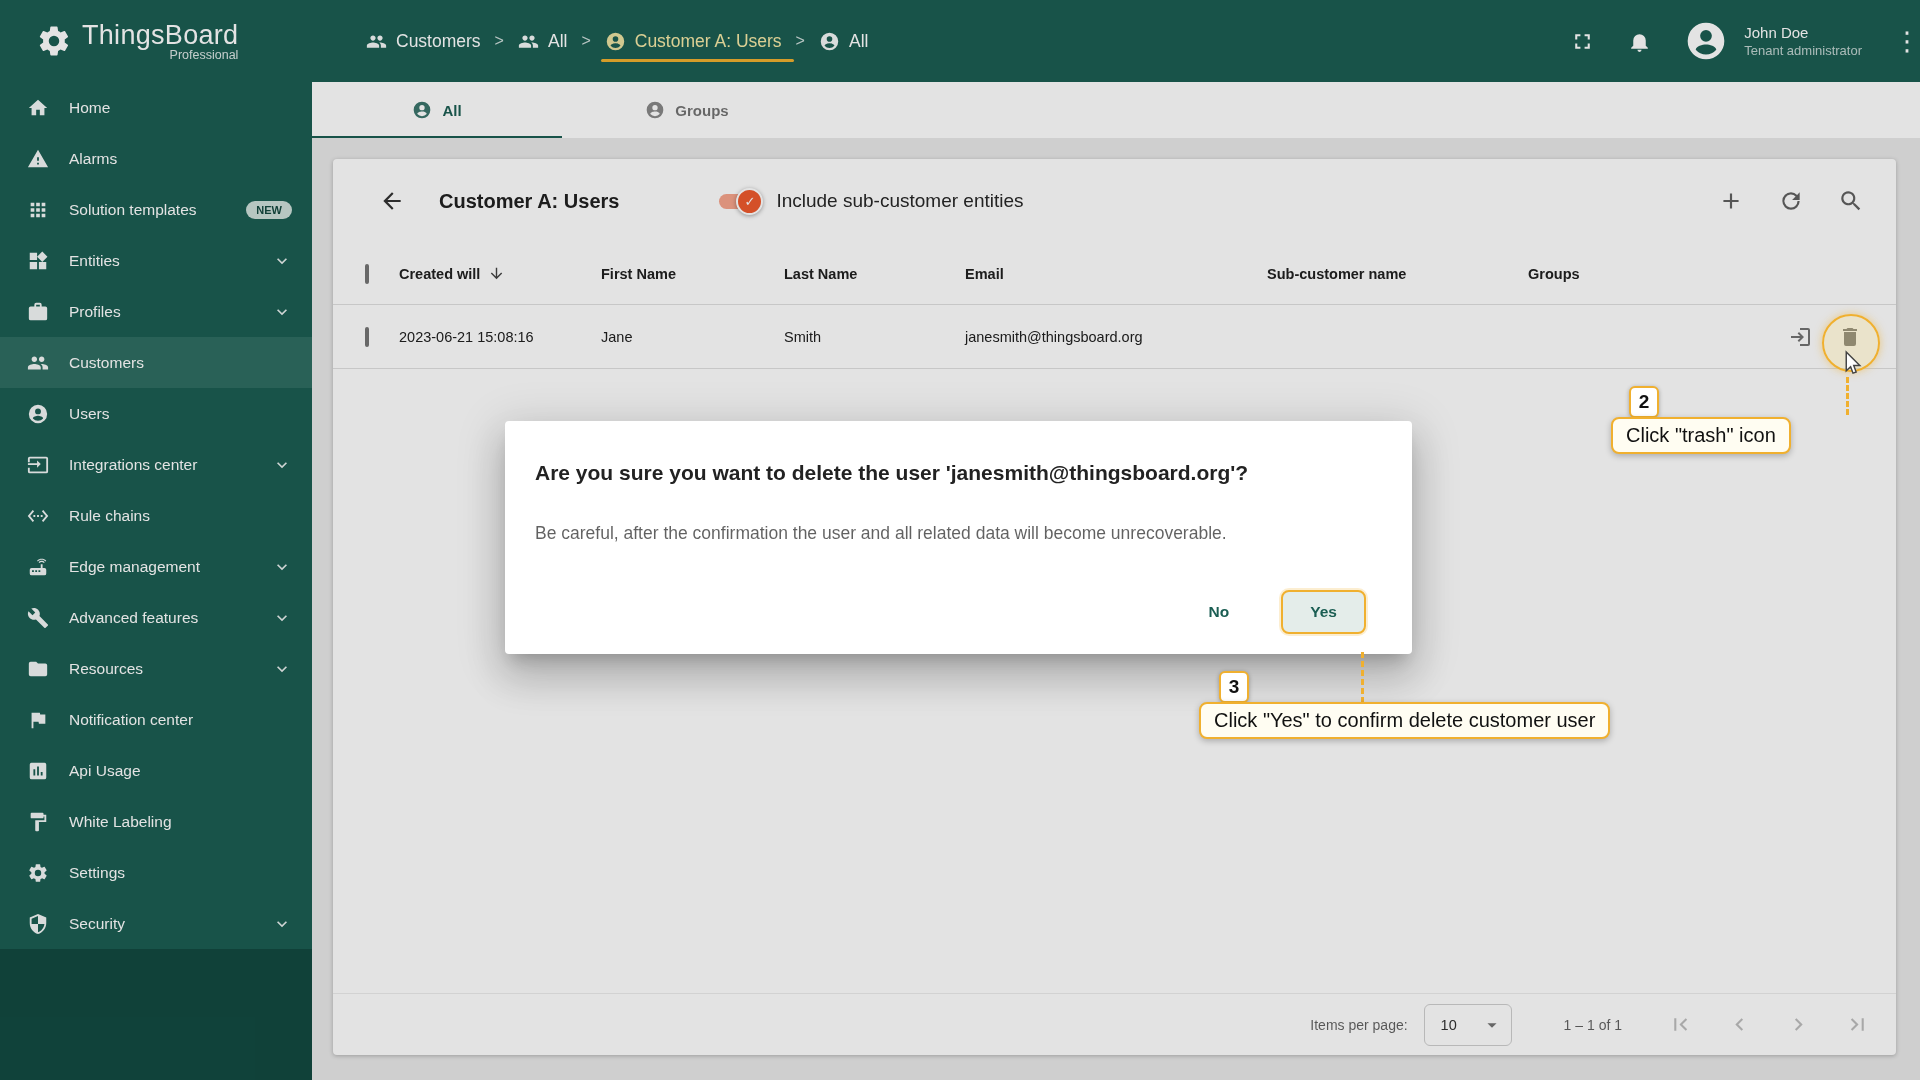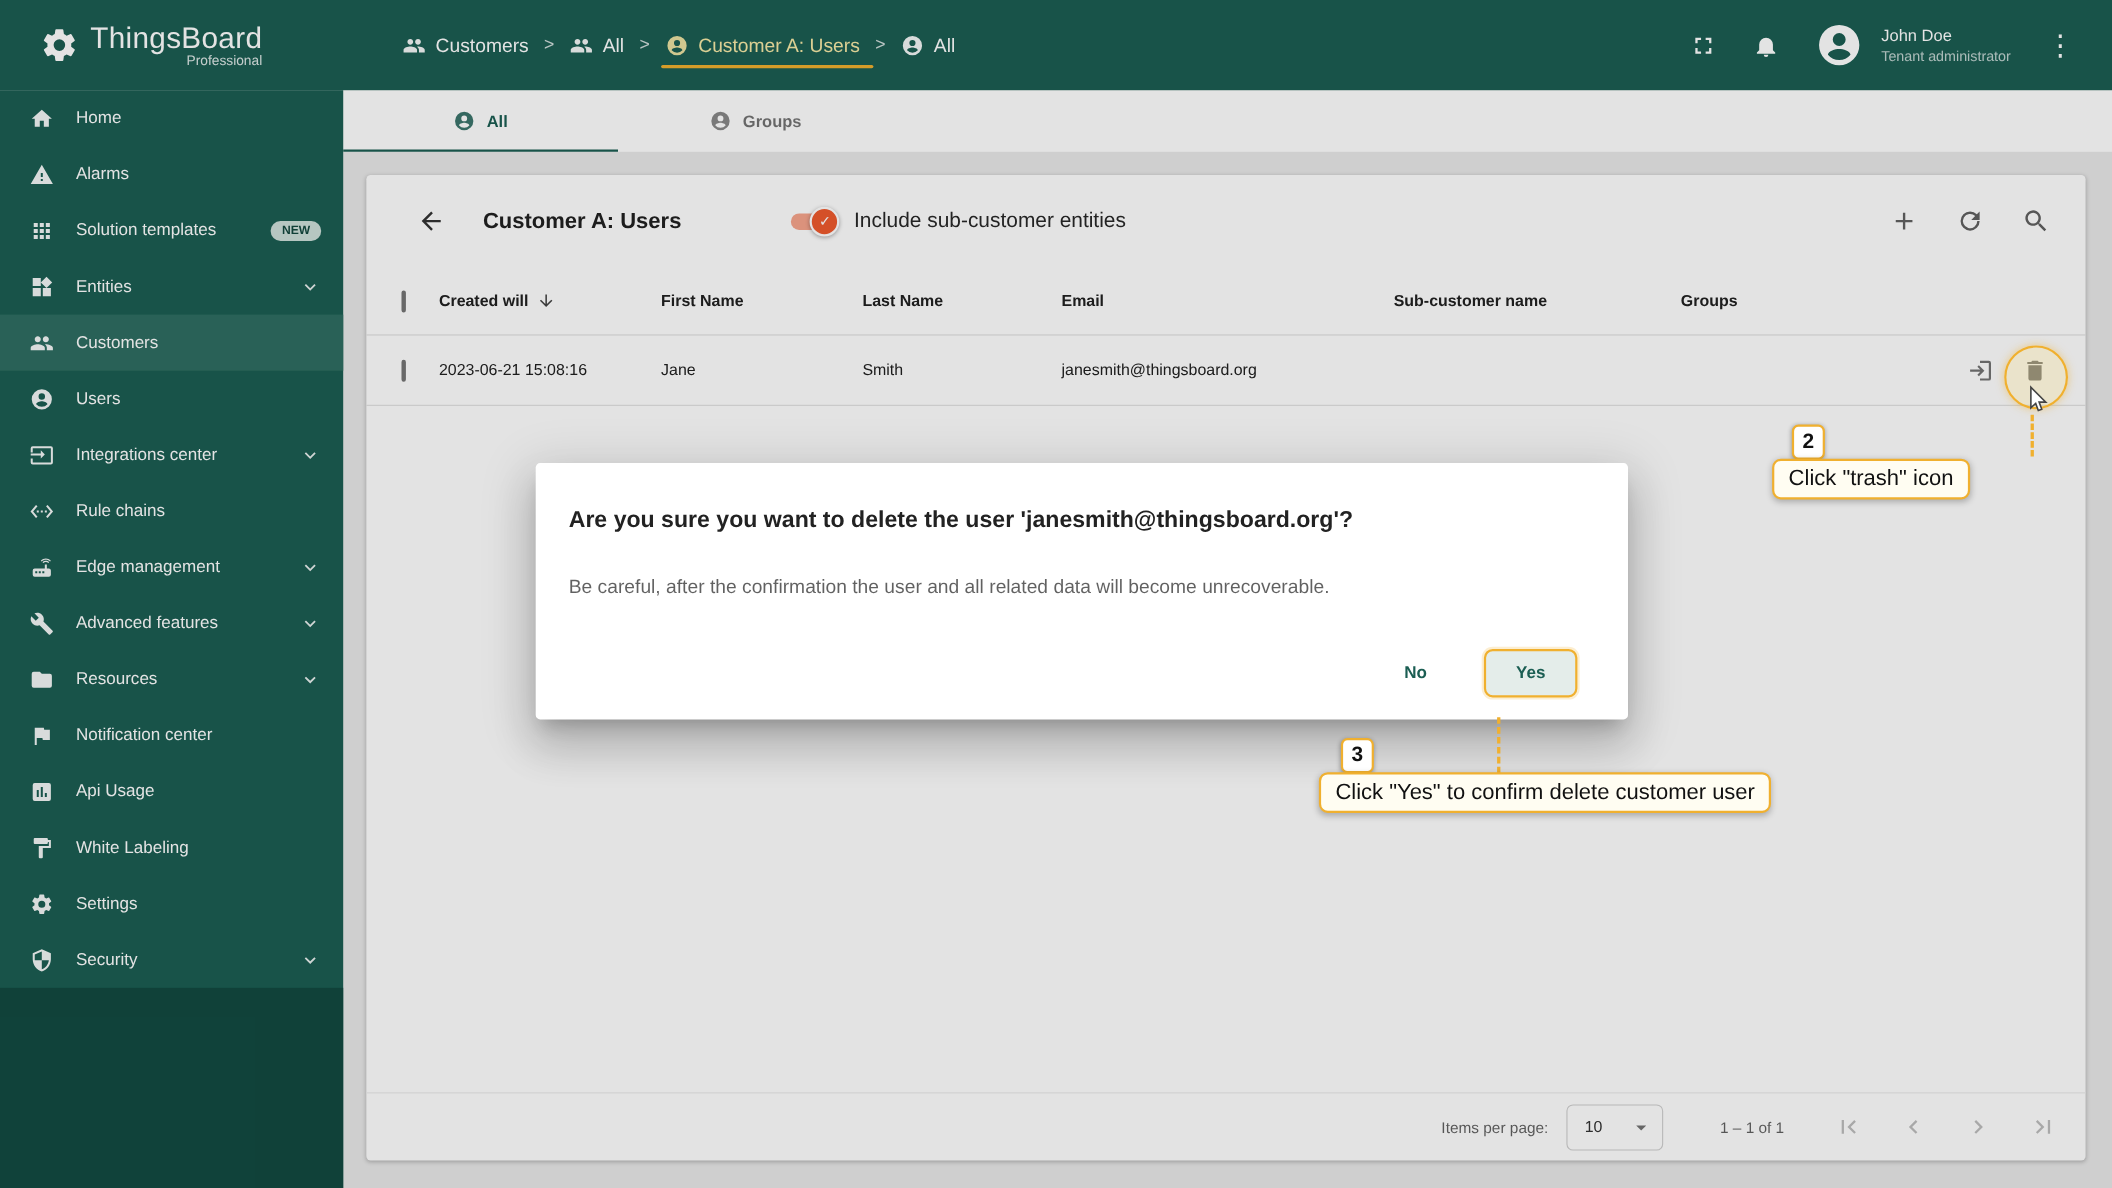--- a/index.html
+++ b/index.html
@@ -21,21 +21,21 @@
   .brand-col { display:flex; flex-direction:column; align-items:flex-end; }
   .brand-name { font-size:27px; font-weight:500; letter-spacing:.3px; line-height:30px; }
   .brand-sub { font-size:12.5px; color:rgba(255,255,255,.85); margin-top:-2px; }
   .crumbs { display:flex; align-items:center; gap:12px; margin-left:54px; font-size:17.5px; }
   .crumb { display:flex; align-items:center; gap:9px; cursor:pointer; }
   .crumb .mi { width:21px; height:21px; fill:#fff; opacity:.95; }
   .crumb-sep { color:rgba(255,255,255,.8); font-size:16px; margin:0 2px; }
   .crumb.highlight { color:#f6e9a6; position:relative; }
   .crumb.highlight .mi { fill:#f6e9a6; }
   .crumb.highlight::after { content:""; position:absolute; left:-4px; right:-12px; bottom:-10px; height:3px; background:#f0b02f; border-radius:2px; }
-  .top-right { margin-left:auto; display:flex; align-items:center; gap:32px; padding-right:34px; }
+  .top-right { margin-left:auto; display:flex; align-items:center; gap:32px; }
   .ibtn { background:none; border:none; display:flex; cursor:pointer; }
   .ibtn .mi { width:25px; height:25px; fill:#fff; }
   .avatar .mi { width:44px; height:44px; fill:#fff; }
   .user-block { display:flex; flex-direction:column; gap:2px; margin-left:-16px; }
   .user-name { font-size:15px; color:#fff; }
   .user-role { font-size:13px; color:rgba(255,255,255,.72); }
   .kebab { background:none; border:none; color:#fff; font-size:26px; cursor:pointer; line-height:20px; }
 
   
   .sidebar {
@@ -93,21 +93,21 @@
   .tfoot { margin-top:auto; height:62px; display:flex; align-items:center; justify-content:flex-end; border-top:1px solid #ececec; color:rgba(0,0,0,.62); font-size:14px; padding-right:26px; flex-shrink:0; }
   .ipp-select { margin-left:16px; width:88px; height:42px; border:1px solid #cfcfcf; border-radius:6px; display:flex; align-items:center; justify-content:space-between; padding:0 8px 0 16px; color:#333; font-size:14.5px; cursor:pointer; }
   .ipp-select .mi { width:22px; height:22px; fill:rgba(0,0,0,.55); }
   .range { margin-left:52px; margin-right:46px; }
   .pager { display:flex; align-items:center; gap:34px; }
   .pager .ibtn .mi { width:25px; height:25px; fill:rgba(0,0,0,.26); }
 
   
   .backdrop { position:absolute; inset:0; background:rgba(0,0,0,.11); z-index:30; }
   .modal {
-    position:absolute; left:487px; top:421px; width:993px; z-index:40;
+    position:absolute; left:505px; top:421px; width:907px; z-index:40;
     background:#fff; border-radius:4px; padding:40px 30px 20px 30px;
     box-shadow:0 11px 15px -7px rgba(0,0,0,.2), 0 24px 38px 3px rgba(0,0,0,.14), 0 9px 46px 8px rgba(0,0,0,.12);
   }
   .modal-title { font-size:21px; font-weight:700; color:#222; }
   .modal-body { margin-top:38px; font-size:17.5px; color:rgba(0,0,0,.62); }
   .modal-actions { margin-top:46px; display:flex; justify-content:flex-end; align-items:center; gap:14px; padding-right:16px; }
   .btn-no { background:none; border:none; color:#1b5e53; font-weight:700; font-size:15.5px; padding:12px 18px; cursor:pointer; font-family:inherit; }
   .btn-yes {
     background:#e4edea; border:2px solid #f0b02f; border-radius:8px; color:#1b5e53;
     font-weight:700; font-size:15.5px; padding:11px 27px; cursor:pointer; font-family:inherit;
@@ -329,20 +329,29 @@
         <use href="#i-apps"></use>
       </svg>
     <span>Solution templates</span>
     <span class="badge-new">NEW</span>
   </div>
   <div class="nav-item">
     <svg class="mi">
         <use href="#i-widgets"></use>
       </svg>
     <span>Entities</span>
+    <span class="chev"><svg class="mi">
+          <use href="#i-chevdown"></use>
+        </svg></span>
+  </div>
+  <div class="nav-item">
+    <svg class="mi">
+        <use href="#i-work"></use>
+      </svg>
+    <span>Profiles</span>
     <span class="chev"><svg class="mi">
           <use href="#i-chevdown"></use>
         </svg></span>
   </div>
   <div class="nav-item active">
     <svg class="mi">
         <use href="#i-people"></use>
       </svg>
     <span>Customers</span>
   </div>

